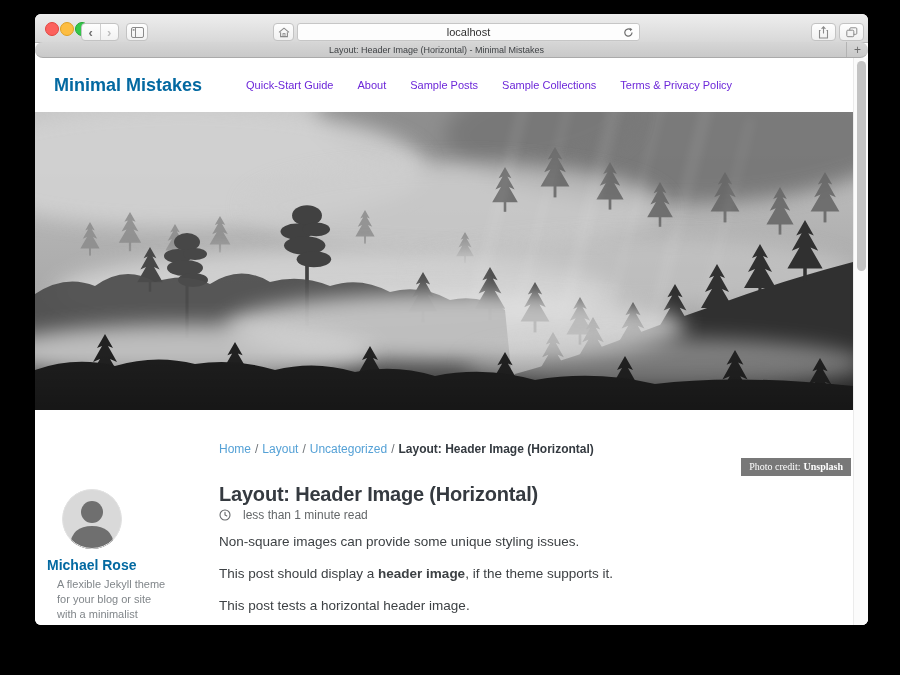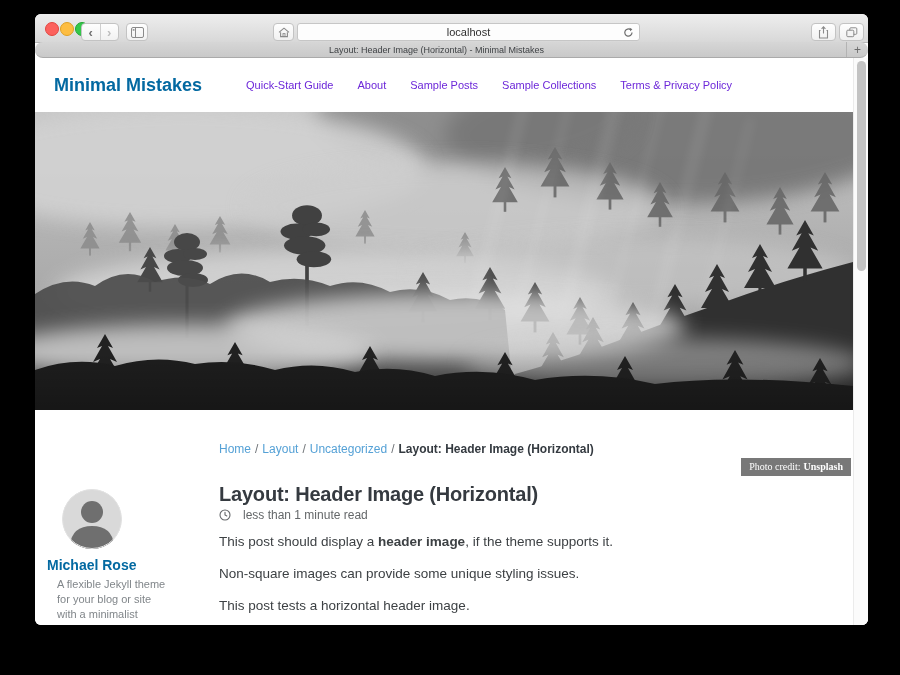--- a/index.html
+++ b/index.html
@@ -320,22 +320,22 @@
       <h1>Layout: Header Image (Horizontal)</h1>
       <div class="meta">
         <span class="icon">
           <svg width="12" height="12" viewBox="0 0 12 12">
               <circle cx="6" cy="6" r="5" fill="none" stroke="#646769" stroke-width="1.1"></circle>
               <path d="M6 3.2 V6 L7.8 7" fill="none" stroke="#646769" stroke-width="1.1" stroke-linecap="round"></path>
             </svg>
         </span>
         <span>less than 1 minute read</span>
       </div>
+      <p>Non-square images can provide some unique styling issues.</p>
       <p><span>This post should display a </span><b>header image</b><span>, if the theme supports it.</span></p>
-      <p>Non-square images can provide some unique styling issues.</p>
       <p>This post tests a horizontal header image.</p>
     </div>
 
     <div class="scrollbar">
       <div class="scroll-thumb"></div>
     </div>
   </div>
 </div>
 
 </body></html>

